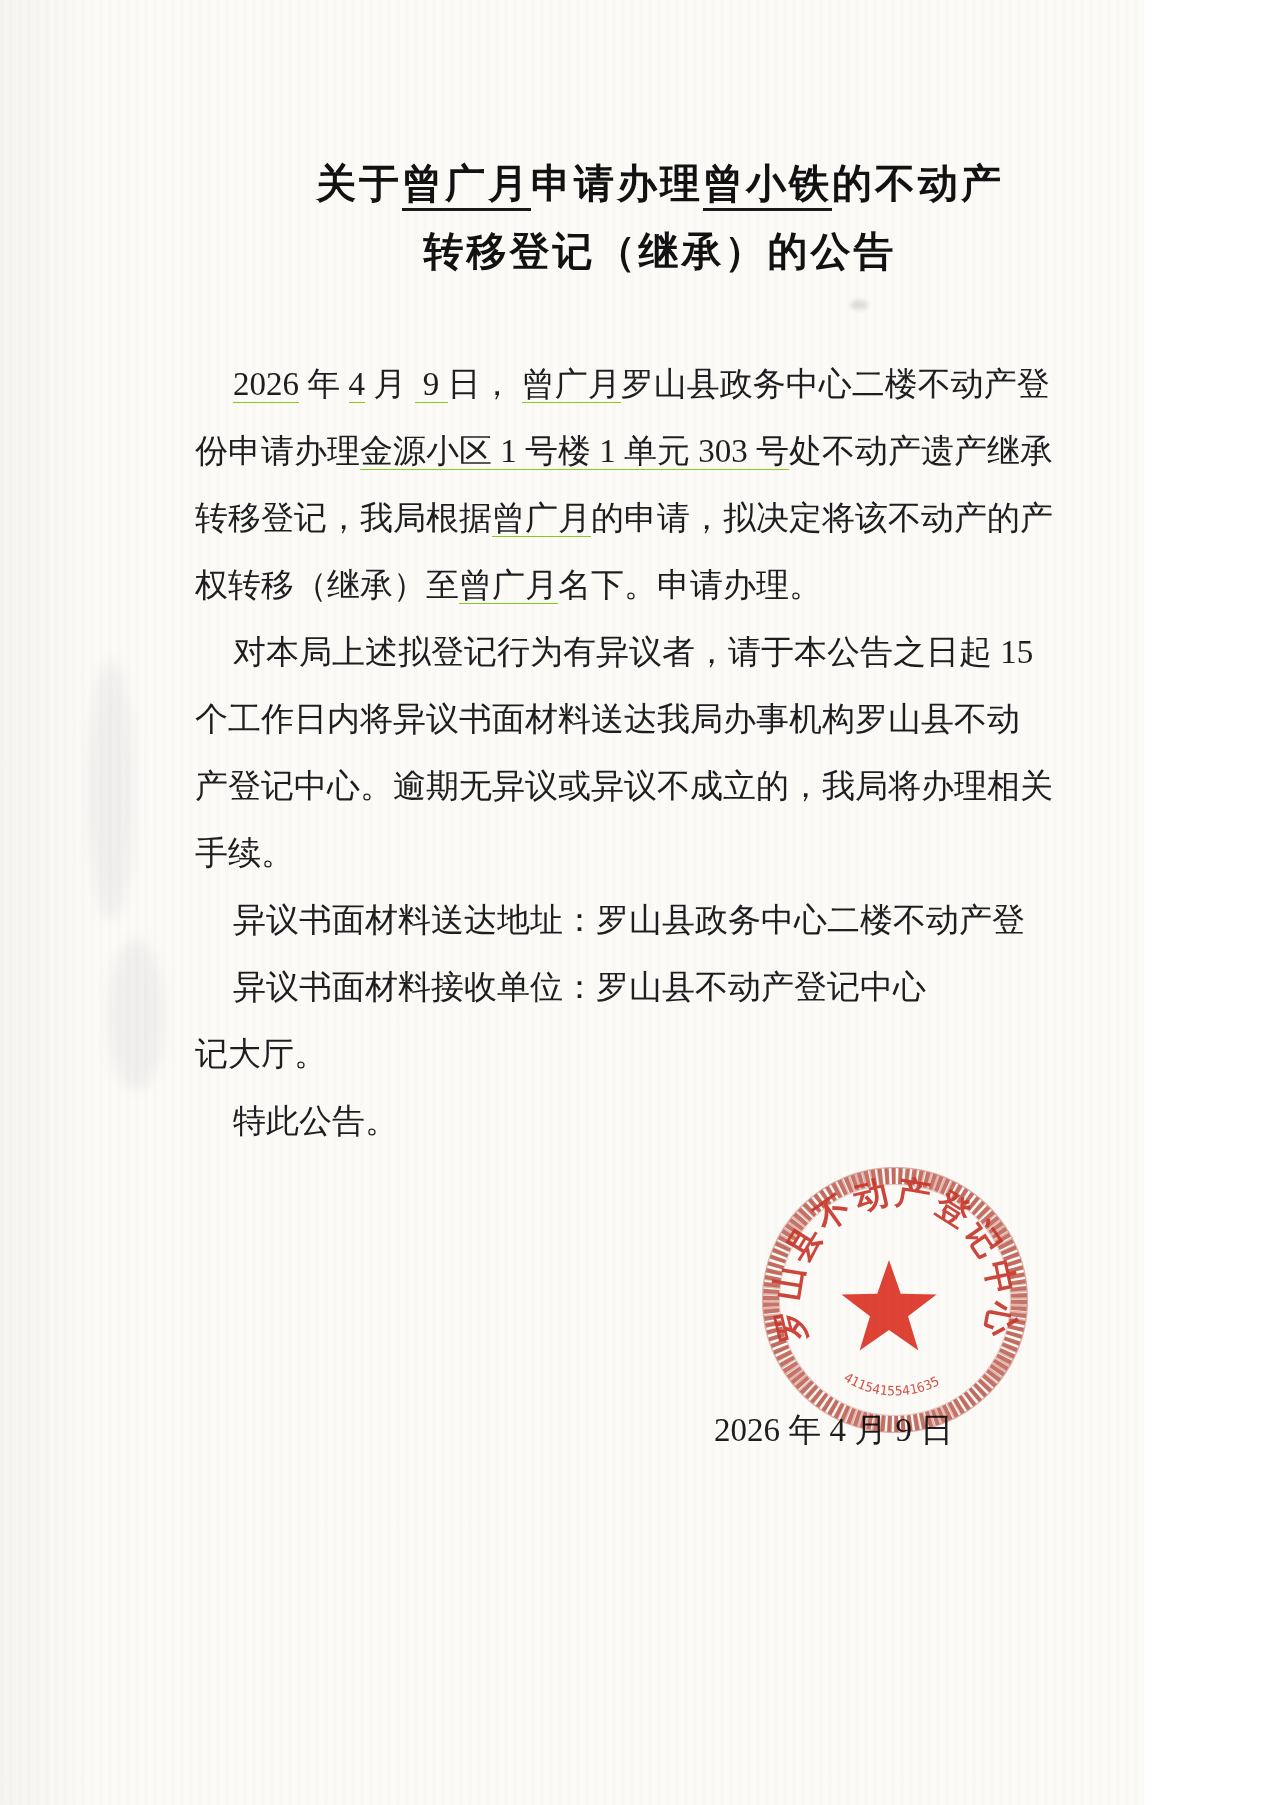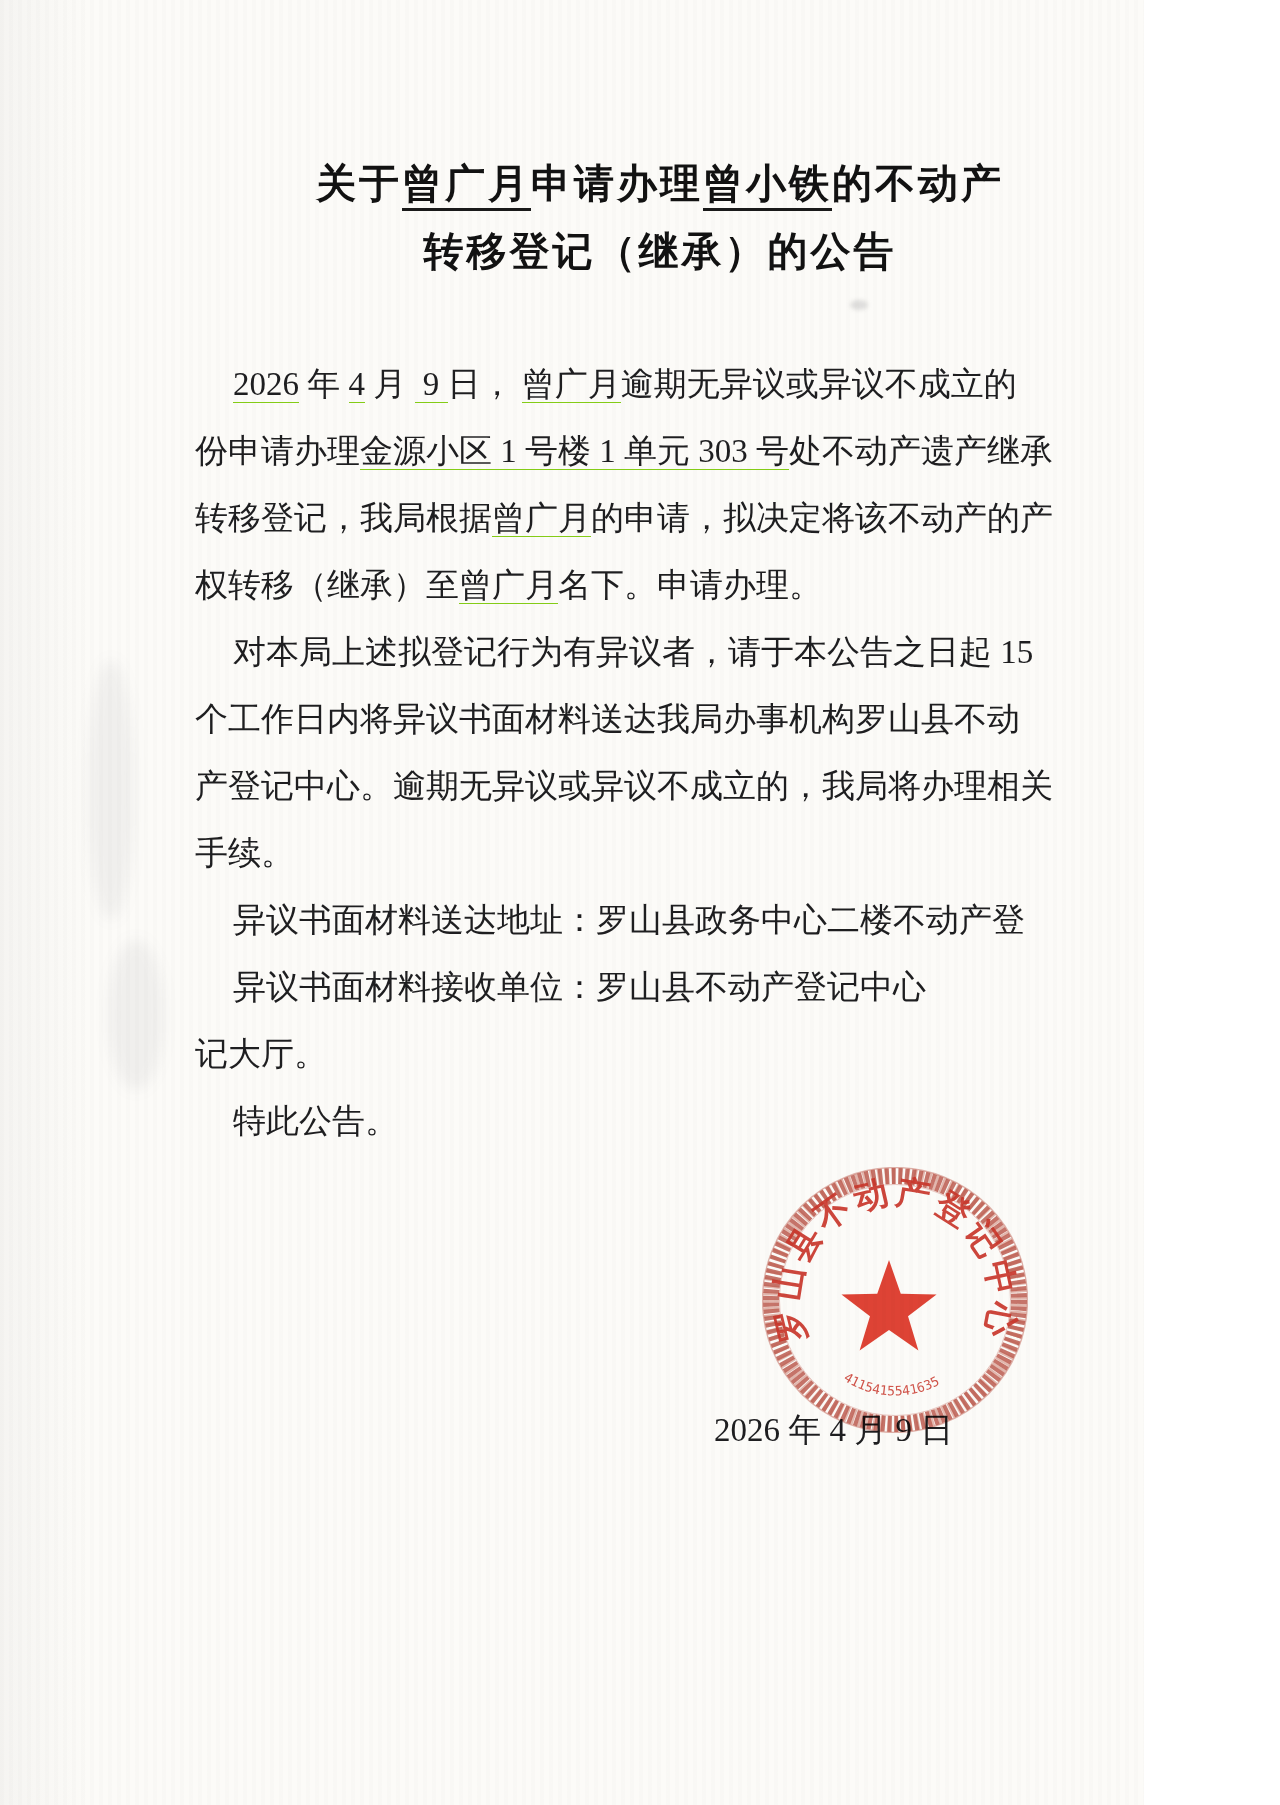--- a/index.html
+++ b/index.html
@@ -77,21 +77,21 @@
 <body>
 
 <div class="page">
 
   <div class="title">
       <div class="tline"><span>关于</span><span class="u">曾广月</span><span>申请办理</span><span class="u">曾小铁</span><span>的不动产</span></div>
       <div class="tline"><span>转移登记（继承）的公告</span></div>
     </div>
 
   <div class="bodytext">
-      <div class="tline indent"><span class="u">2026</span><span> 年 </span><span class="u">4</span><span> 月 </span><span class="u"> 9 </span><span>日， </span><span class="u">曾广月</span><span>逾期无异议或异议不成立的</span></div>
+      <div class="tline indent"><span class="u">2026</span><span> 年 </span><span class="u">4</span><span> 月 </span><span class="u"> 9 </span><span>日， </span><span class="u">曾广月</span><span>罗山县政务中心二楼不动产登</span></div>
       <div class="tline"><span>份申请办理</span><span class="u">金源小区 1 号楼 1 单元 303 号</span><span>处不动产遗产继承</span></div>
       <div class="tline"><span>转移登记，我局根据</span><span class="u">曾广月</span><span>的申请，拟决定将该不动产的产</span></div>
       <div class="tline"><span>权转移（继承）至</span><span class="u">曾广月</span><span>名下。申请办理。</span></div>
       <div class="tline indent"><span>对本局上述拟登记行为有异议者，请于本公告之日起 15</span></div>
       <div class="tline"><span>个工作日内将异议书面材料送达我局办事机构罗山县不动</span></div>
       <div class="tline"><span>产登记中心。逾期无异议或异议不成立的，我局将办理相关</span></div>
       <div class="tline"><span>手续。</span></div>
       <div class="tline indent"><span>异议书面材料送达地址：罗山县政务中心二楼不动产登</span></div>
       <div class="tline indent"><span>异议书面材料接收单位：罗山县不动产登记中心</span></div>
       <div class="tline"><span>记大厅。</span></div>

